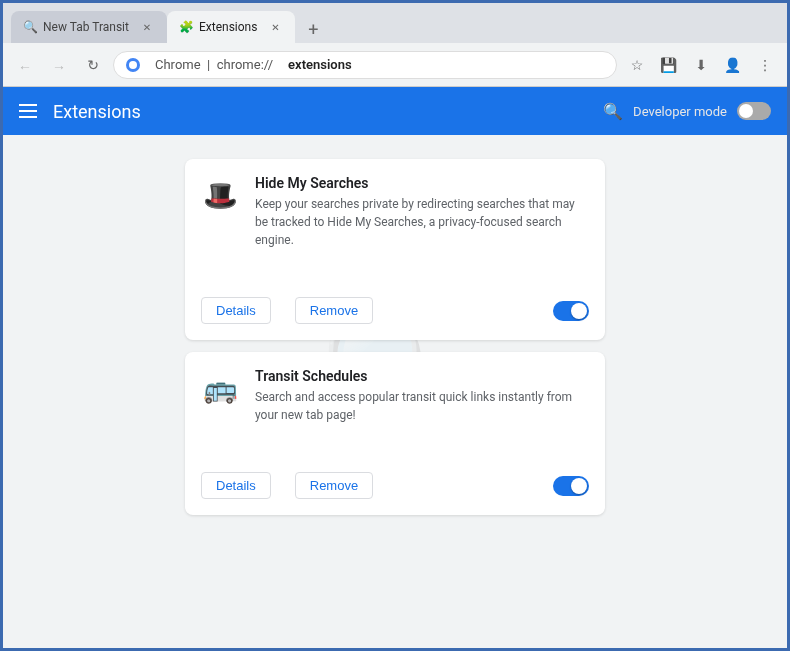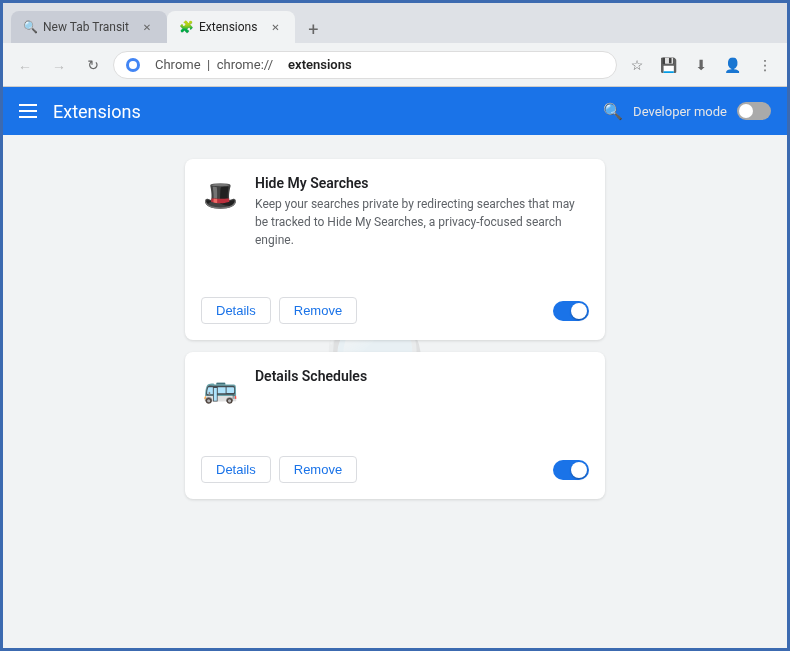--- a/index.html
+++ b/index.html
@@ -277,21 +277,21 @@
       margin-bottom: 4px;
     }
     .ext-description {
       font-size: 12px;
       color: #5f6368;
       line-height: 1.5;
     }
     .ext-card-bottom {
       display: flex;
       align-items: center;
-      gap: 8px;
+      gap: 24px;
       margin-top: 48px;
     }
     .ext-btn {
       padding: 5px 14px;
       border: 1px solid #dadce0;
       border-radius: 4px;
       background: #fff;
       font-size: 13px;
       color: #1a73e8;
       cursor: pointer;
@@ -393,21 +393,22 @@
           <div class="toggle-blue">
             <div class="knob"></div>
           </div>
         </div>
       </div>
 
       <div class="ext-card">
         <div class="ext-card-top">
           <div class="ext-icon">🚌</div>
           <div class="ext-info">
-            <div class="ext-name">Details Schedules</div>
+            <div class="ext-name">Transit Schedules</div>
+            <div class="ext-description">Search and access popular transit quick links instantly from your new tab page!</div>
           </div>
         </div>
         <div class="ext-card-bottom">
           <button class="ext-btn">Details</button>
           <button class="ext-btn">Remove</button>
           <div class="toggle-blue">
             <div class="knob"></div>
           </div>
         </div>
       </div>

